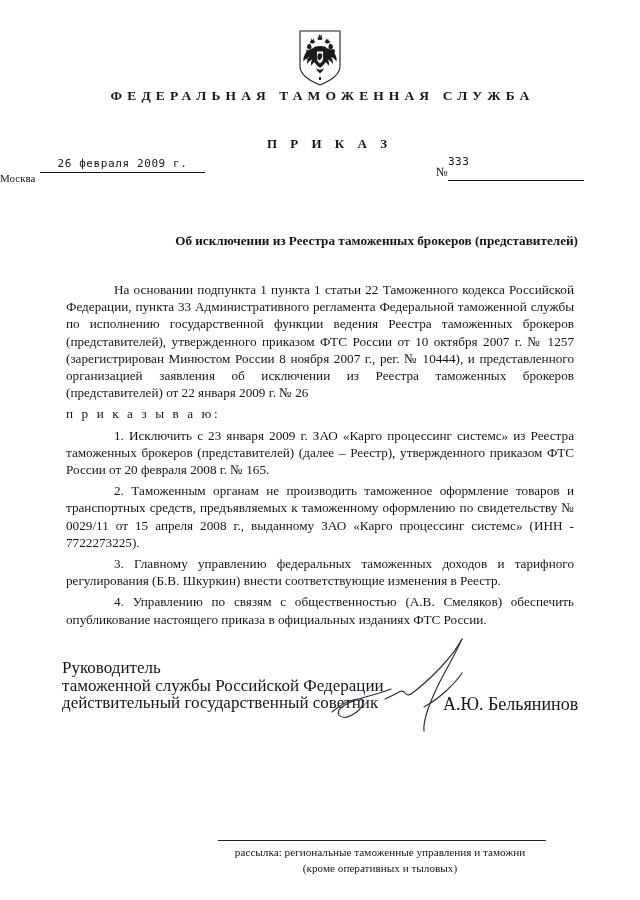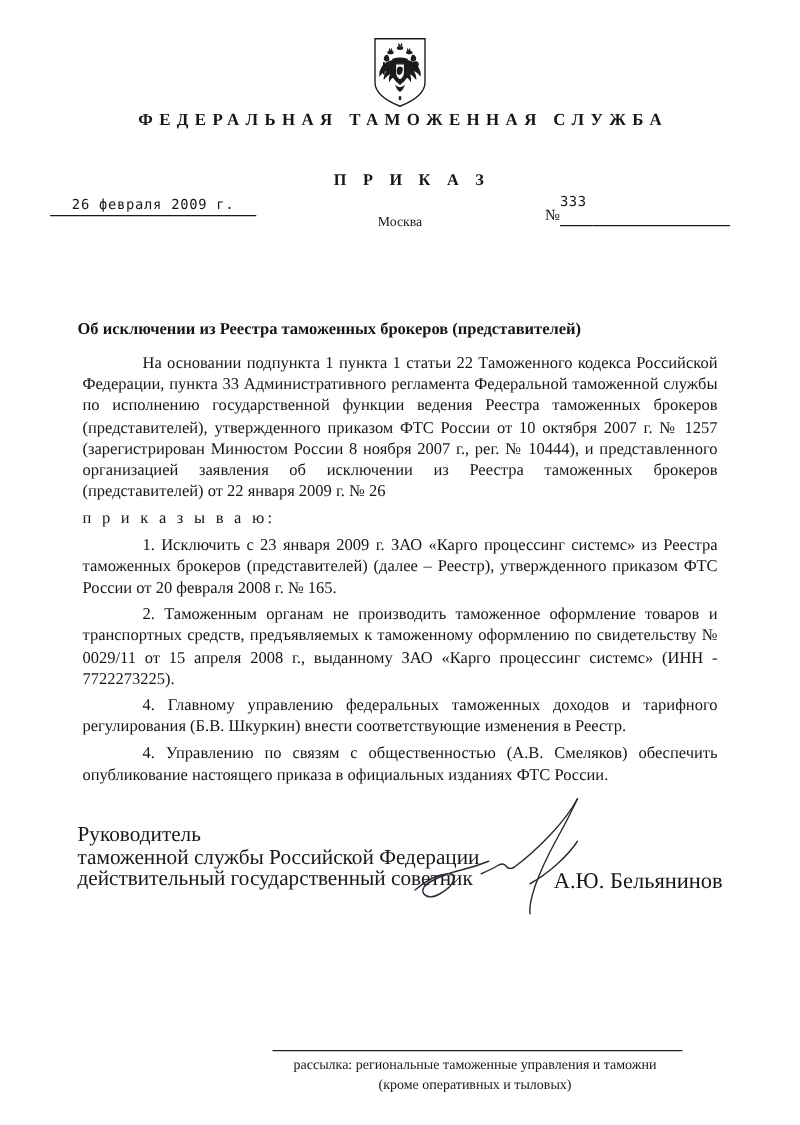--- a/index.html
+++ b/index.html
@@ -70,21 +70,20 @@
     font-size: 11px;
     letter-spacing: 0.6px;
     text-align: center;
     padding-bottom: 2px;
     border-bottom: 1.3px solid #1a1a1a;
   }
   .city {
     position: absolute;
     left: 0; right: 0;
     top: 172px;
-    text-align: center;
     font-size: 11px;
   }
   .number-block {
     position: absolute;
     left: 436px;
     top: 155px;
     display: flex;
     align-items: flex-end;
   }
   .number-sign {
@@ -107,24 +106,23 @@
     height: 0;
     margin-bottom: 0px;
   }
 
   
   .subject {
     position: absolute;
     left: 62px;
     width: 516px;
     top: 233px;
-    text-align: left;
+    text-align: right;
     font-size: 13.2px;
     font-weight: bold;
-    margin-top: 22px;
   }
 
   
   .body-text {
     position: absolute;
     left: 62px;
     top: 277px;
     width: 516px;
     font-size: 13.2px;
     line-height: 17.2px;
@@ -233,21 +231,21 @@
     <span class="number-rule"></span>
   </div>
 
   <div class="subject">Об исключении из Реестра таможенных брокеров (представителей)</div>
 
   <div class="body-text">
     <p>На основании подпункта 1 пункта 1 статьи 22 Таможенного кодекса Российской Федерации, пункта 33 Административного регламента Федеральной таможенной службы по исполнению государственной функции ведения Реестра таможенных брокеров (представителей), утвержденного приказом ФТС России от 10 октября 2007 г. № 1257 (зарегистрирован Минюстом России 8 ноября 2007 г., рег. № 10444), и представленного организацией заявления об исключении из Реестра таможенных брокеров (представителей) от 22 января 2009 г. № 26</p>
     <p class="spaced-order" style="text-indent:0">п р и к а з ы в а ю:</p>
     <p>1. Исключить  с 23 января 2009 г. ЗАО «Карго процессинг системс» из Реестра таможенных брокеров (представителей) (далее – Реестр), утвержденного приказом ФТС России от 20 февраля 2008 г. № 165.</p>
     <p>2. Таможенным органам не производить таможенное оформление товаров и транспортных средств, предъявляемых к таможенному оформлению по свидетельству № 0029/11 от 15 апреля 2008 г., выданному ЗАО «Карго процессинг системс» (ИНН - 7722273225).</p>
-    <p>4. Главному управлению федеральных таможенных доходов и тарифного регулирования (Б.В. Шкуркин) внести соответствующие изменения в Реестр.</p>
+    <p>3. Главному управлению федеральных таможенных доходов и тарифного регулирования (Б.В. Шкуркин) внести соответствующие изменения в Реестр.</p>
     <p>4. Управлению по связям с общественностью (А.В. Смеляков) обеспечить опубликование настоящего приказа в официальных изданиях ФТС России.</p>
   </div>
 
   <div class="sig-block">
     <div>Руководитель</div>
     <div>таможенной службы Российской Федерации</div>
     <div>действительный государственный советник</div>
   </div>
 
   <svg class="signature-svg" viewBox="0 0 200 125">

